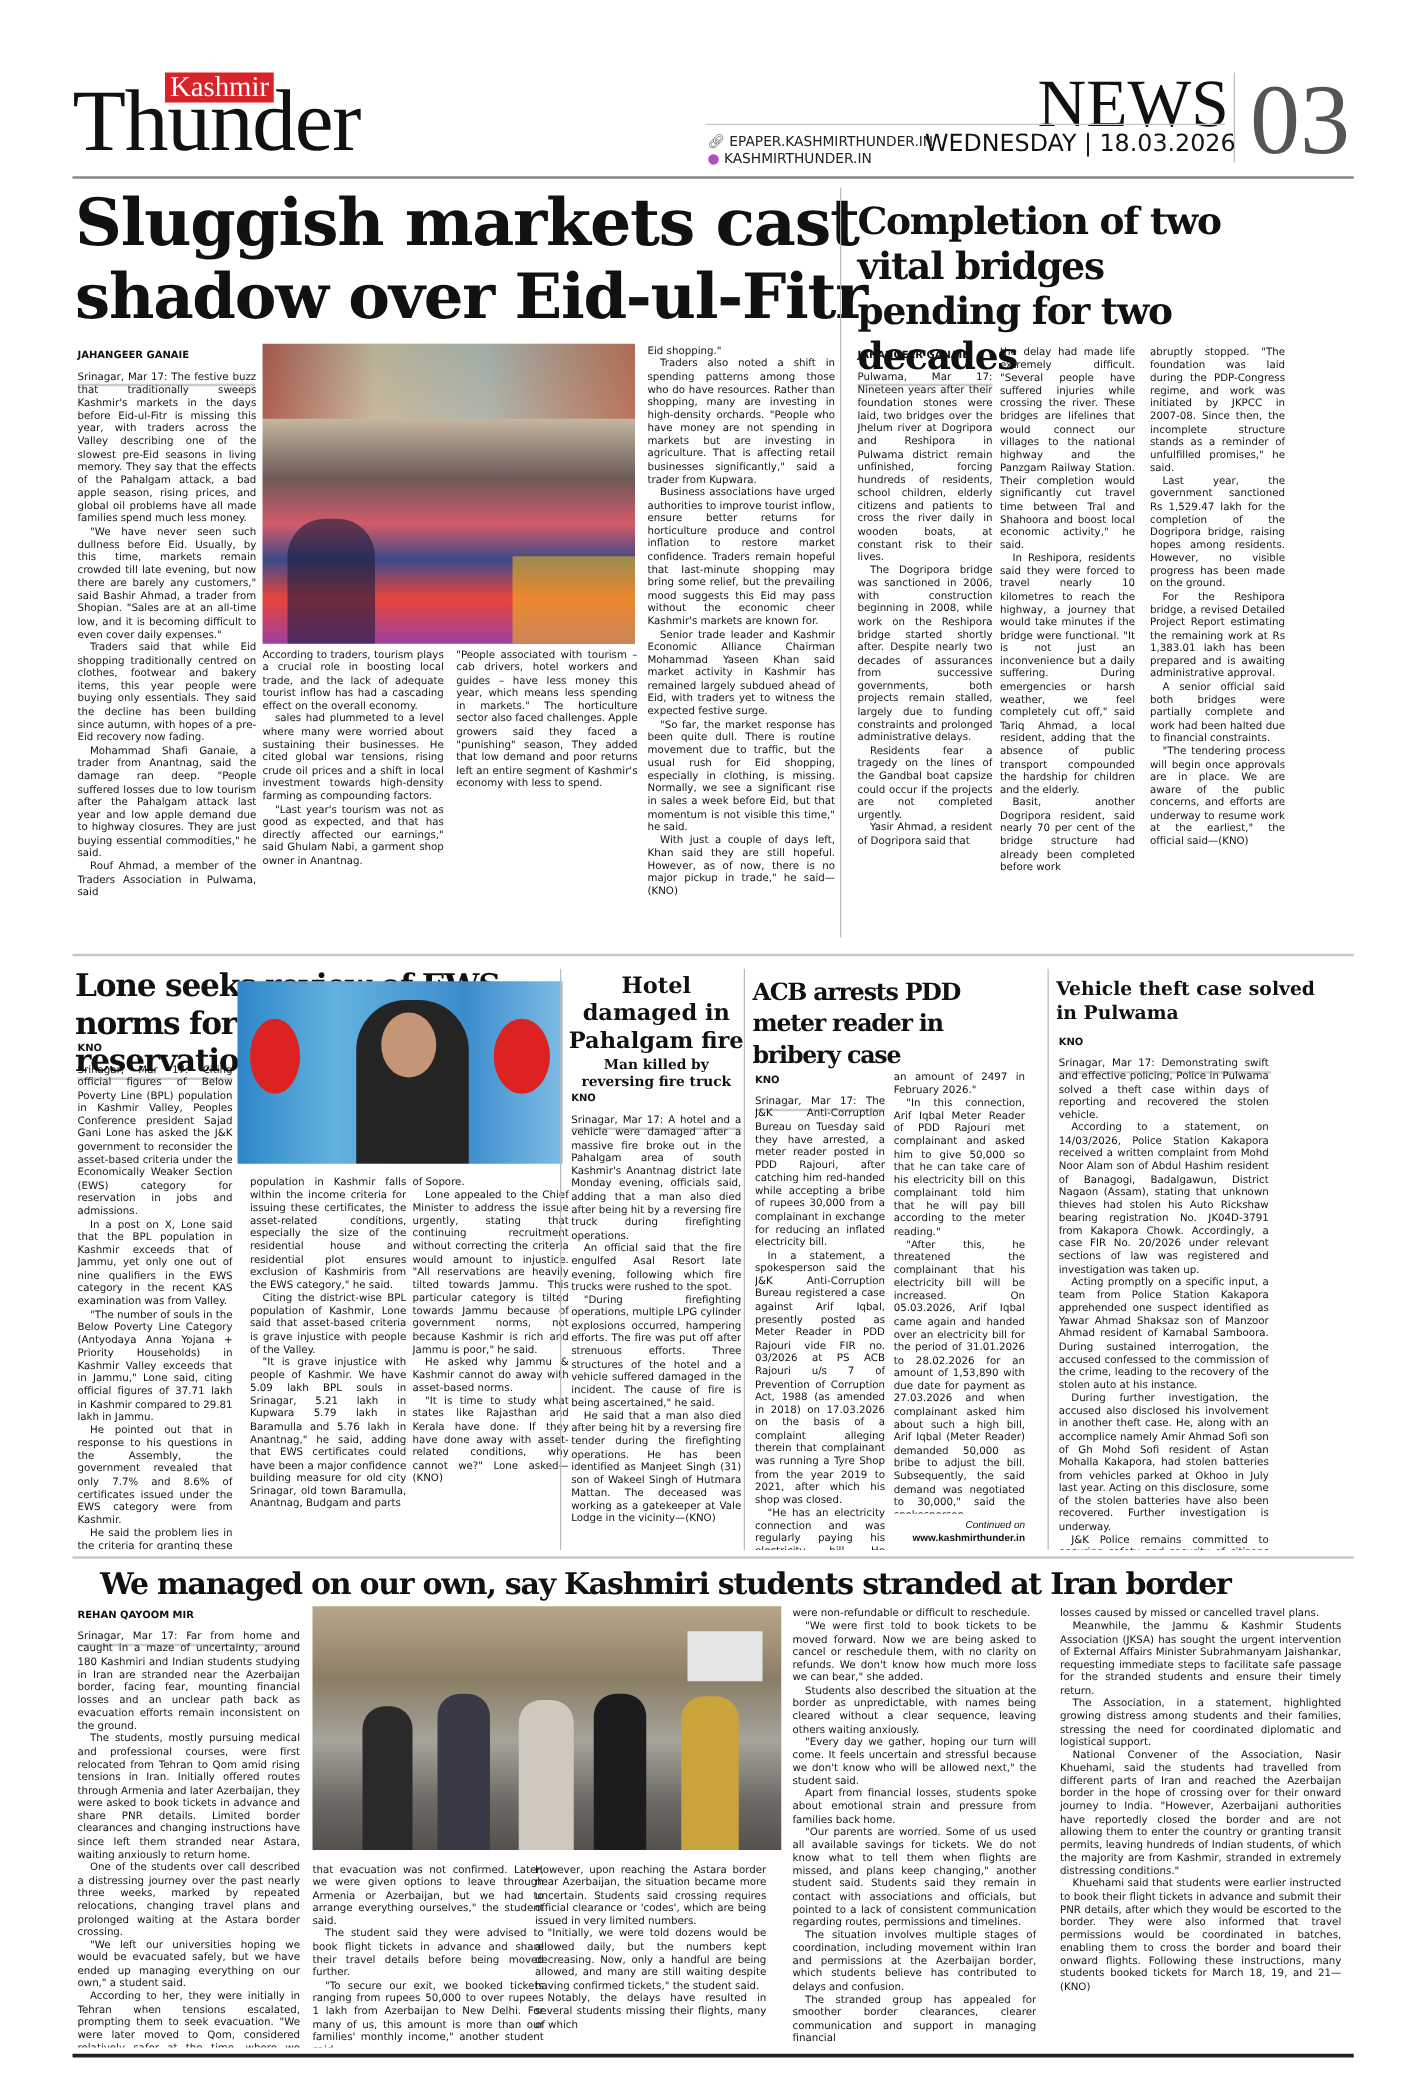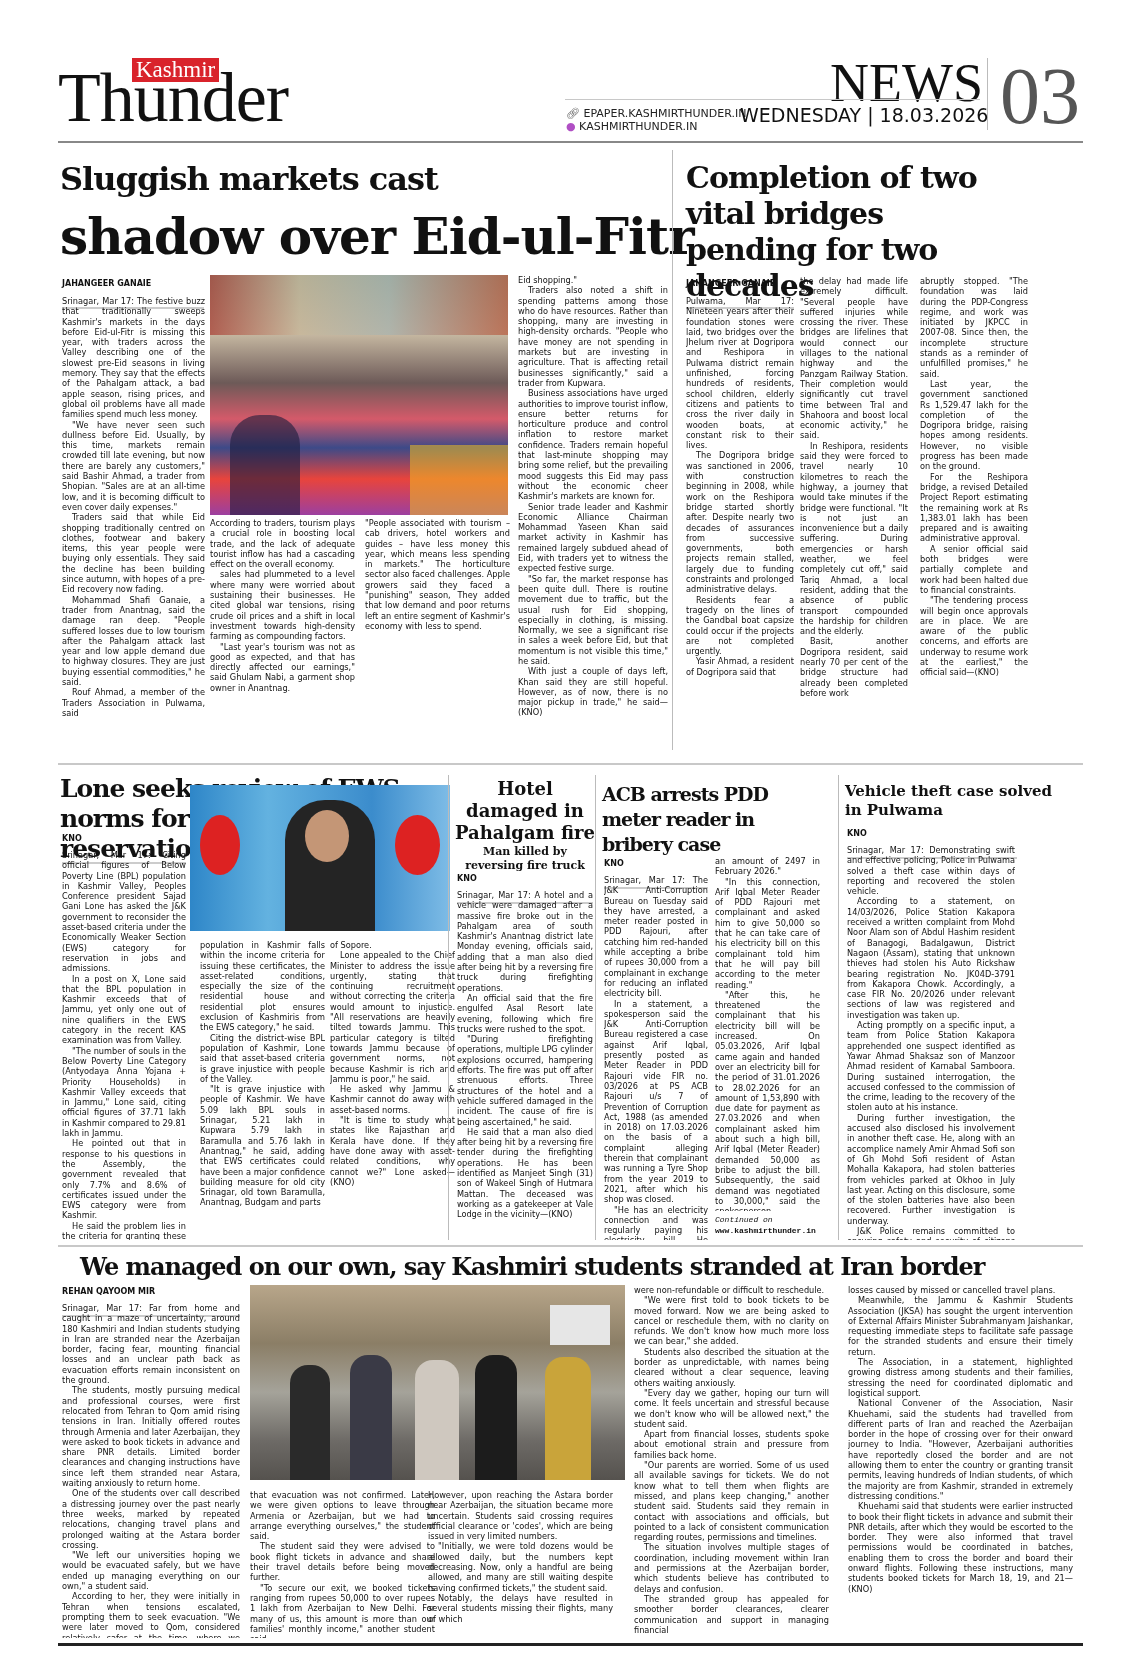--- a/index.html
+++ b/index.html
@@ -14,40 +14,40 @@
   .hrule{position:absolute;background:#999;height:2px;}
   .hrule-thin{position:absolute;background:#c8c8c8;height:2px;}
   .link{position:absolute;left:566px;font-family:"DejaVu Sans",sans-serif;font-size:11px;line-height:13px;color:#222;}
   .date{position:absolute;left:740px;top:104px;font-family:"DejaVu Sans",sans-serif;font-size:19px;line-height:22px;color:#111;text-align:center;}
   .headline{font-family:"DejaVu Serif",serif;font-weight:bold;color:#111;position:absolute;letter-spacing:-1px;}
   .byline{position:absolute;font-family:"DejaVu Sans",sans-serif;font-weight:bold;font-size:8px;line-height:11px;border-bottom:2px solid #ccc;padding-bottom:18px;}
   .col{position:absolute;font-family:"DejaVu Sans",sans-serif;font-size:8.2px;line-height:10.3px;text-align:justify;color:#111;overflow:hidden;}
   .col p{margin:0;text-indent:10px;}
   .col p:first-child{text-indent:0;}
   .photo{position:absolute;overflow:hidden;}
-  .continued{position:absolute;font-family:Liberation Mono, monospace;font-style:italic;font-size:8px;line-height:11px;text-align:left;}
+  .continued{position:absolute;font-family:Liberation Sans, sans-serif;font-style:italic;font-size:8px;line-height:11px;text-align:right;}
 </style>
 </head>
 <body>
 
 <div>
   <div class="logo-thunder">Thunder</div>
   <div class="logo-kashmir">Kashmir</div>
   <div class="news-word">NEWS</div>
   <div class="vsep" style="left:987px;top:58px;height:72px;"></div>
   <div class="page-num">03</div>
   <div class="hrule-thin" style="left:565px;top:99px;width:415px;height:1px;"></div>
   <div class="link" style="top:107px;"><span style="color:#555;">🔗︎</span> <span>EPAPER.KASHMIRTHUNDER.IN</span></div>
   <div class="link" style="top:120px;"><span style="color:#b04fc4;">●</span> <span>KASHMIRTHUNDER.IN</span></div>
   <div class="date">WEDNESDAY | 18.03.2026</div>
   <div class="hrule" style="left:58px;top:141px;width:1025px;height:2px;background:#888;"></div>
 </div>
 
 <div>
-  <div class="headline" style="left:60px;top:150px;font-size:32px;line-height:58px;text-align:center;">Sluggish markets cast</div>
+  <div class="headline" style="left:60px;top:150px;font-size:52px;line-height:58px;text-align:center;">Sluggish markets cast</div>
   <div class="headline" style="left:60px;top:208px;font-size:50px;line-height:58px;">shadow over Eid-ul-Fitr</div>
   <div class="byline" style="left:62px;top:278px;width:142px;">JAHANGEER GANAIE</div>
   <div class="col" style="left:62px;top:296px;width:143px;height:450px;">
     <p>Srinagar, Mar 17: The festive buzz that traditionally sweeps Kashmir's markets in the days before Eid-ul-Fitr is missing this year, with traders across the Valley describing one of the slowest pre-Eid seasons in living memory. They say that the effects of the Pahalgam attack, a bad apple season, rising prices, and global oil problems have all made families spend much less money.</p>
       <p>"We have never seen such dullness before Eid. Usually, by this time, markets remain crowded till late evening, but now there are barely any customers," said Bashir Ahmad, a trader from Shopian. "Sales are at an all-time low, and it is becoming difficult to even cover daily expenses."</p>
       <p>Traders said that while Eid shopping traditionally centred on clothes, footwear and bakery items, this year people were buying only essentials. They said the decline has been building since autumn, with hopes of a pre-Eid recovery now fading.</p>
       <p>Mohammad Shafi Ganaie, a trader from Anantnag, said the damage ran deep. "People suffered losses due to low tourism after the Pahalgam attack last year and low apple demand due to highway closures. They are just buying essential commodities," he said.</p>
       <p>Rouf Ahmad, a member of the Traders Association in Pulwama, said</p>
   </div>
   <div class="photo" style="left:210px;top:275px;width:298px;height:240px;background:linear-gradient(180deg,#8a9c8a 0%,#c4b6a0 25%,#6d5a58 45%,#d45a6a 60%,#3d4a88 72%,#e8443c 85%,#9c3fa0 100%);">

